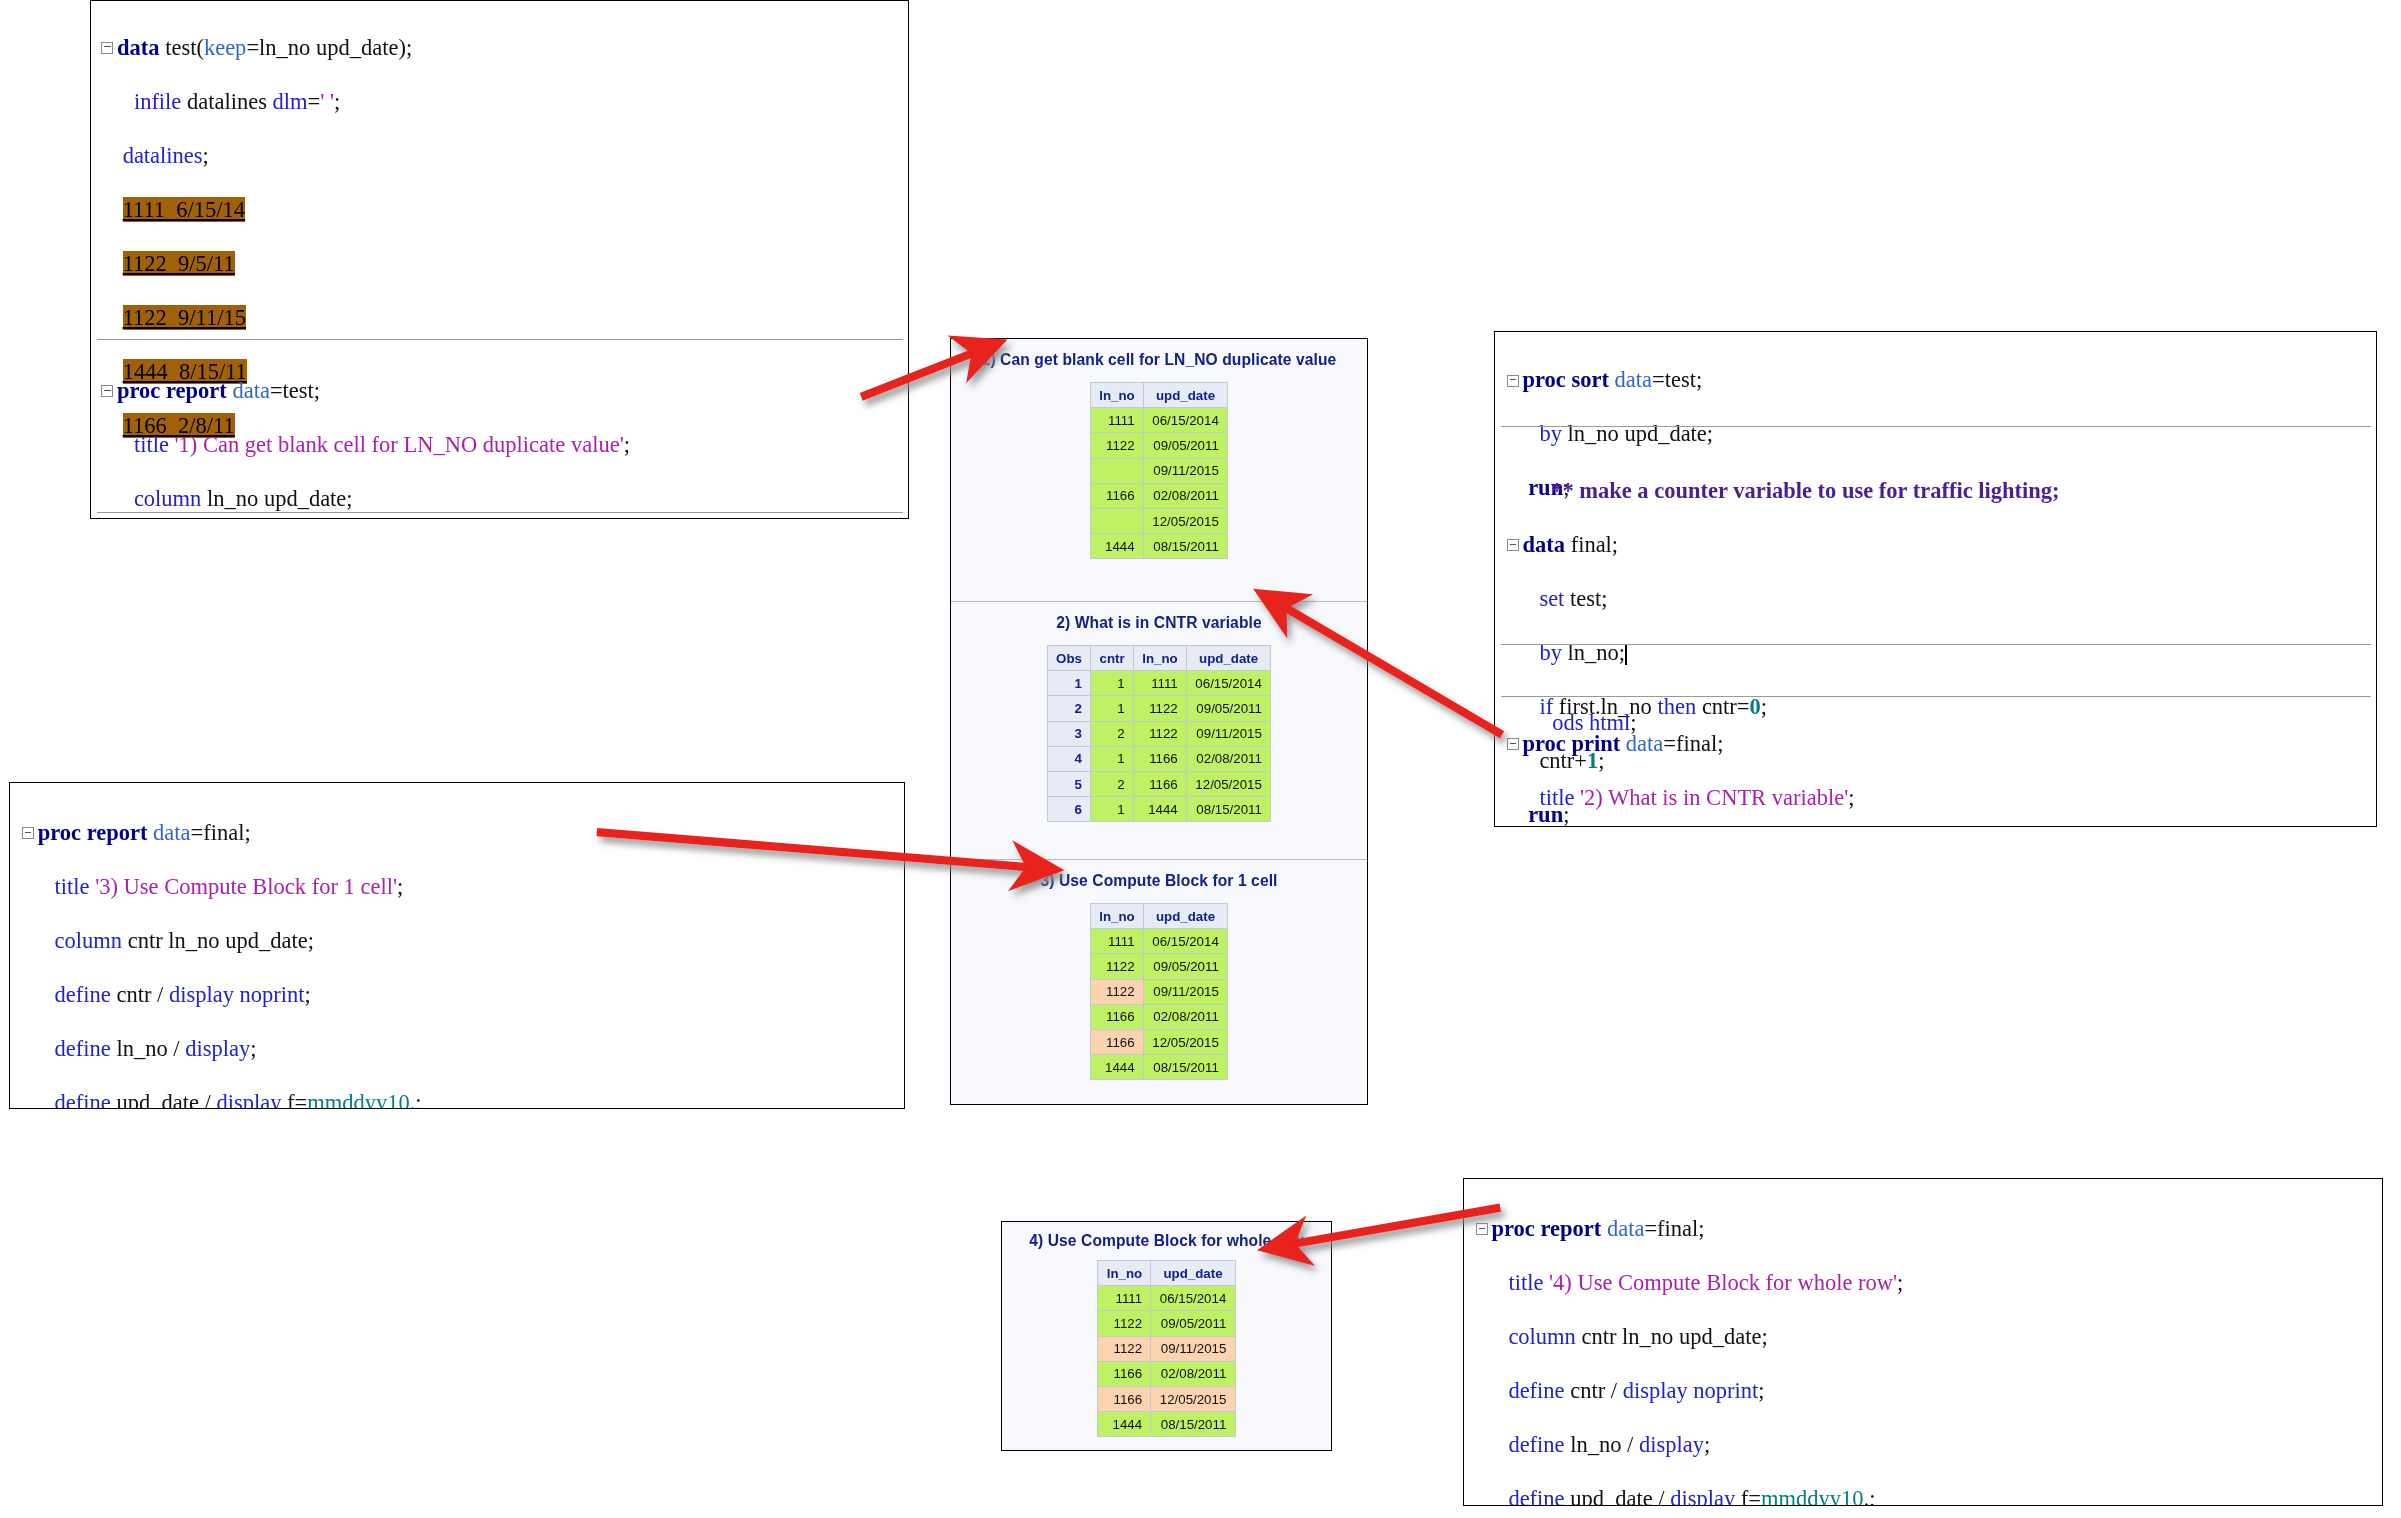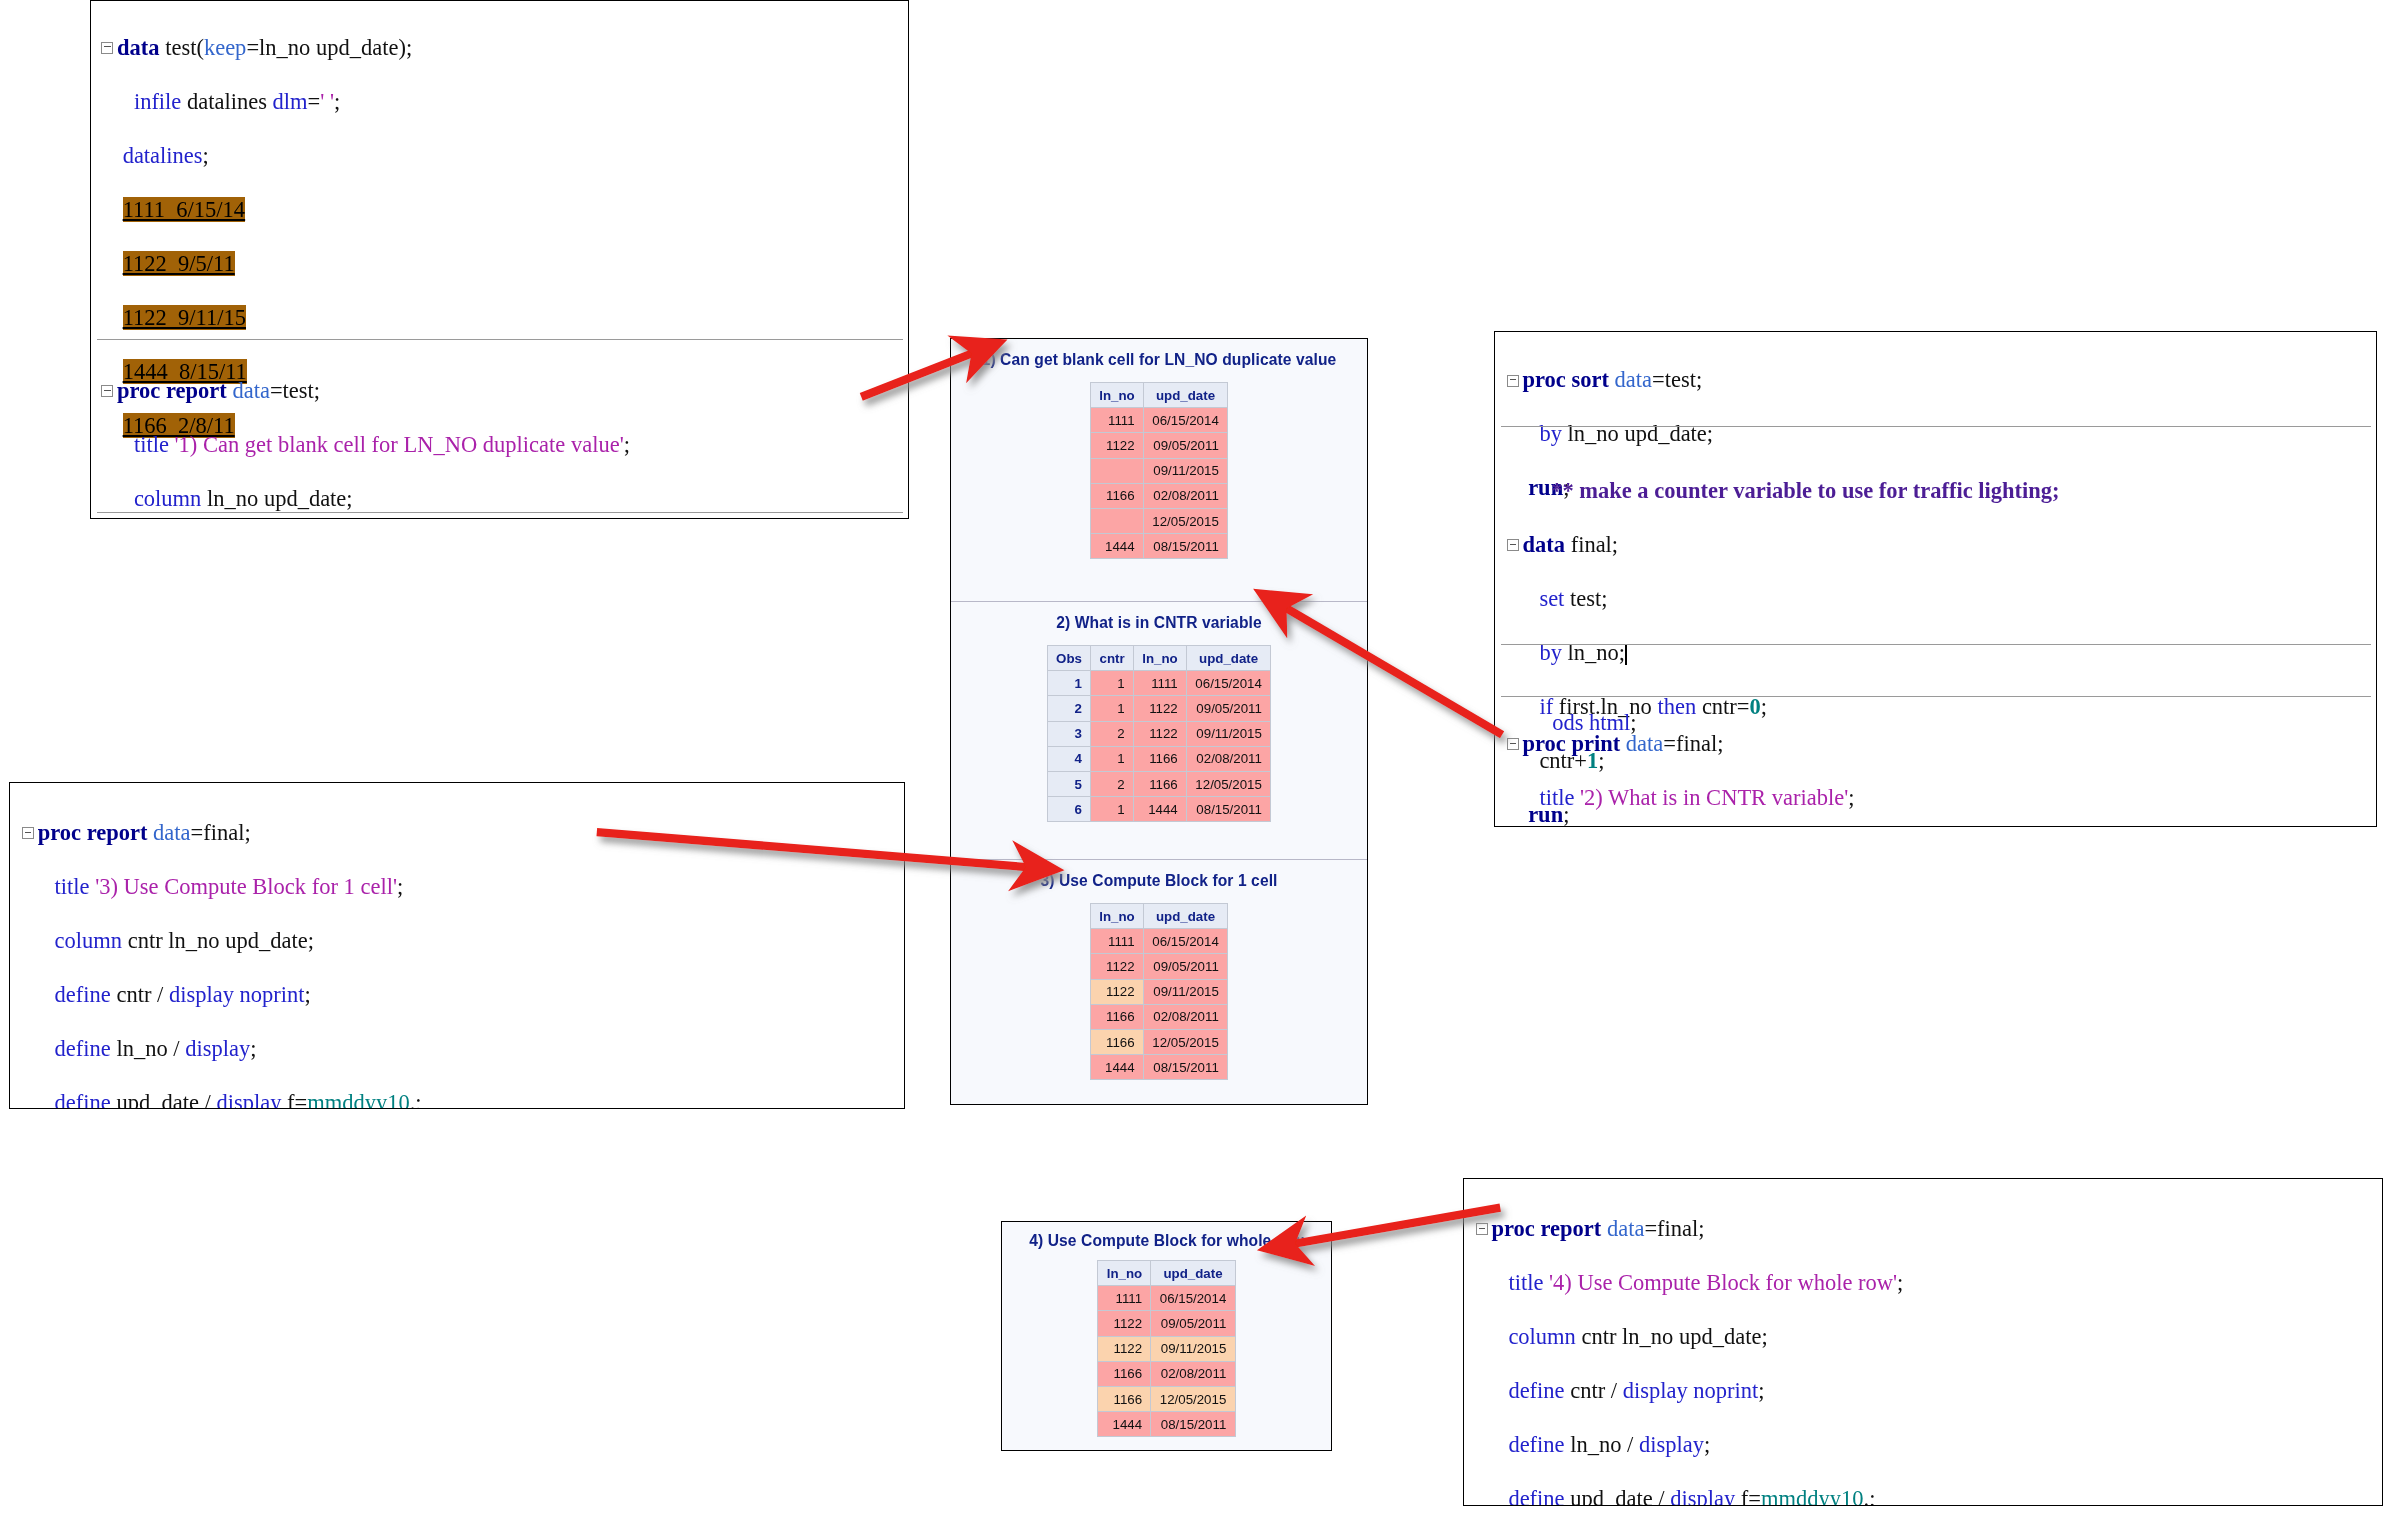--- a/index.html
+++ b/index.html
@@ -37,21 +37,21 @@
   .outtitle{text-align:center;color:#112288;font-weight:bold;
             font-family:"Liberation Sans",sans-serif;font-size:15.6px;
             padding-top:12px;letter-spacing:0.1px;}
   table.sas{border-collapse:collapse;margin:13px auto 0 auto;
             font-family:"Liberation Sans",sans-serif;font-size:13.3px;
             background:#ffffff;border-radius:9px;}
   table.sas th{background:#E6EBF5;color:#112288;font-weight:bold;
                border:0.9px solid #c3c9d4;padding:4.6px 8.3px;text-align:center;
                white-space:nowrap;}
   table.sas td{border:0.9px solid #c3c9d4;padding:4.6px 8.3px;color:#111111;
-               text-align:right;white-space:nowrap;background:#fca5a5;}
+               text-align:right;white-space:nowrap;background:#bef264;}
   table.sas td.obs{background:#E6EBF5;color:#112288;font-weight:bold;text-align:right;}
   table.sas td.hl{background:#FBD3AE;}
   table.sas td.blank{}
 
   
   .arrow{position:absolute;pointer-events:none;}
 </style>
 </head>
 <body>
 

